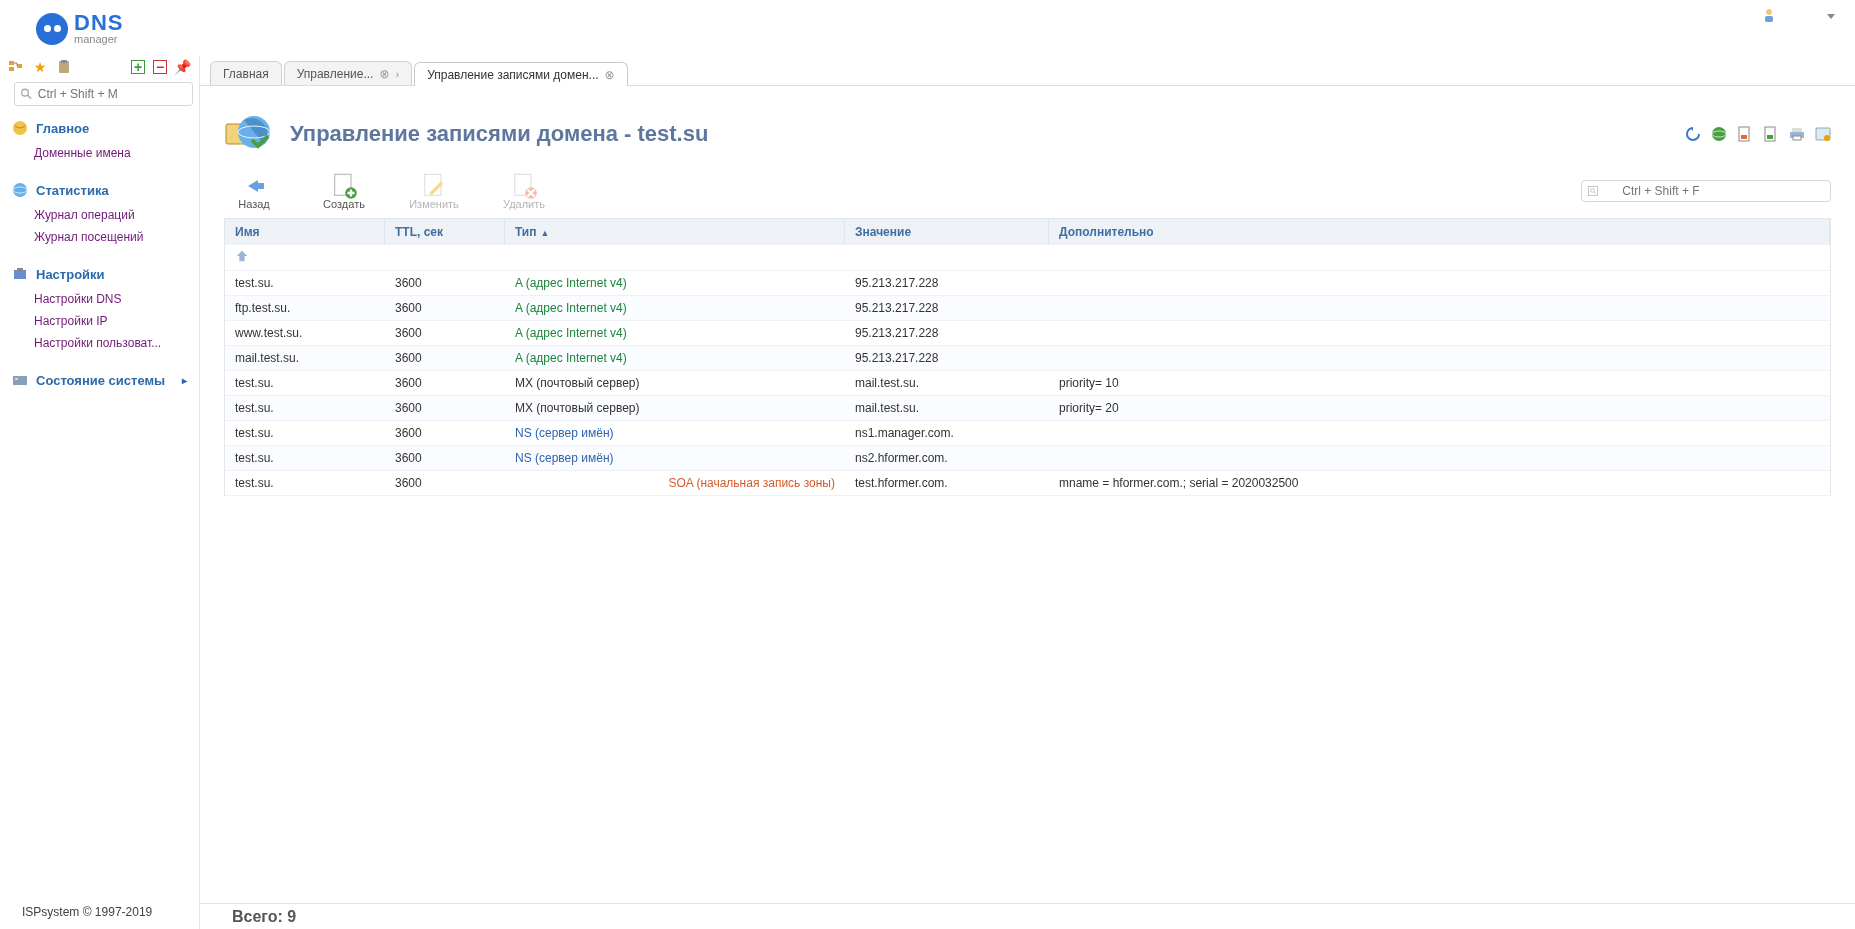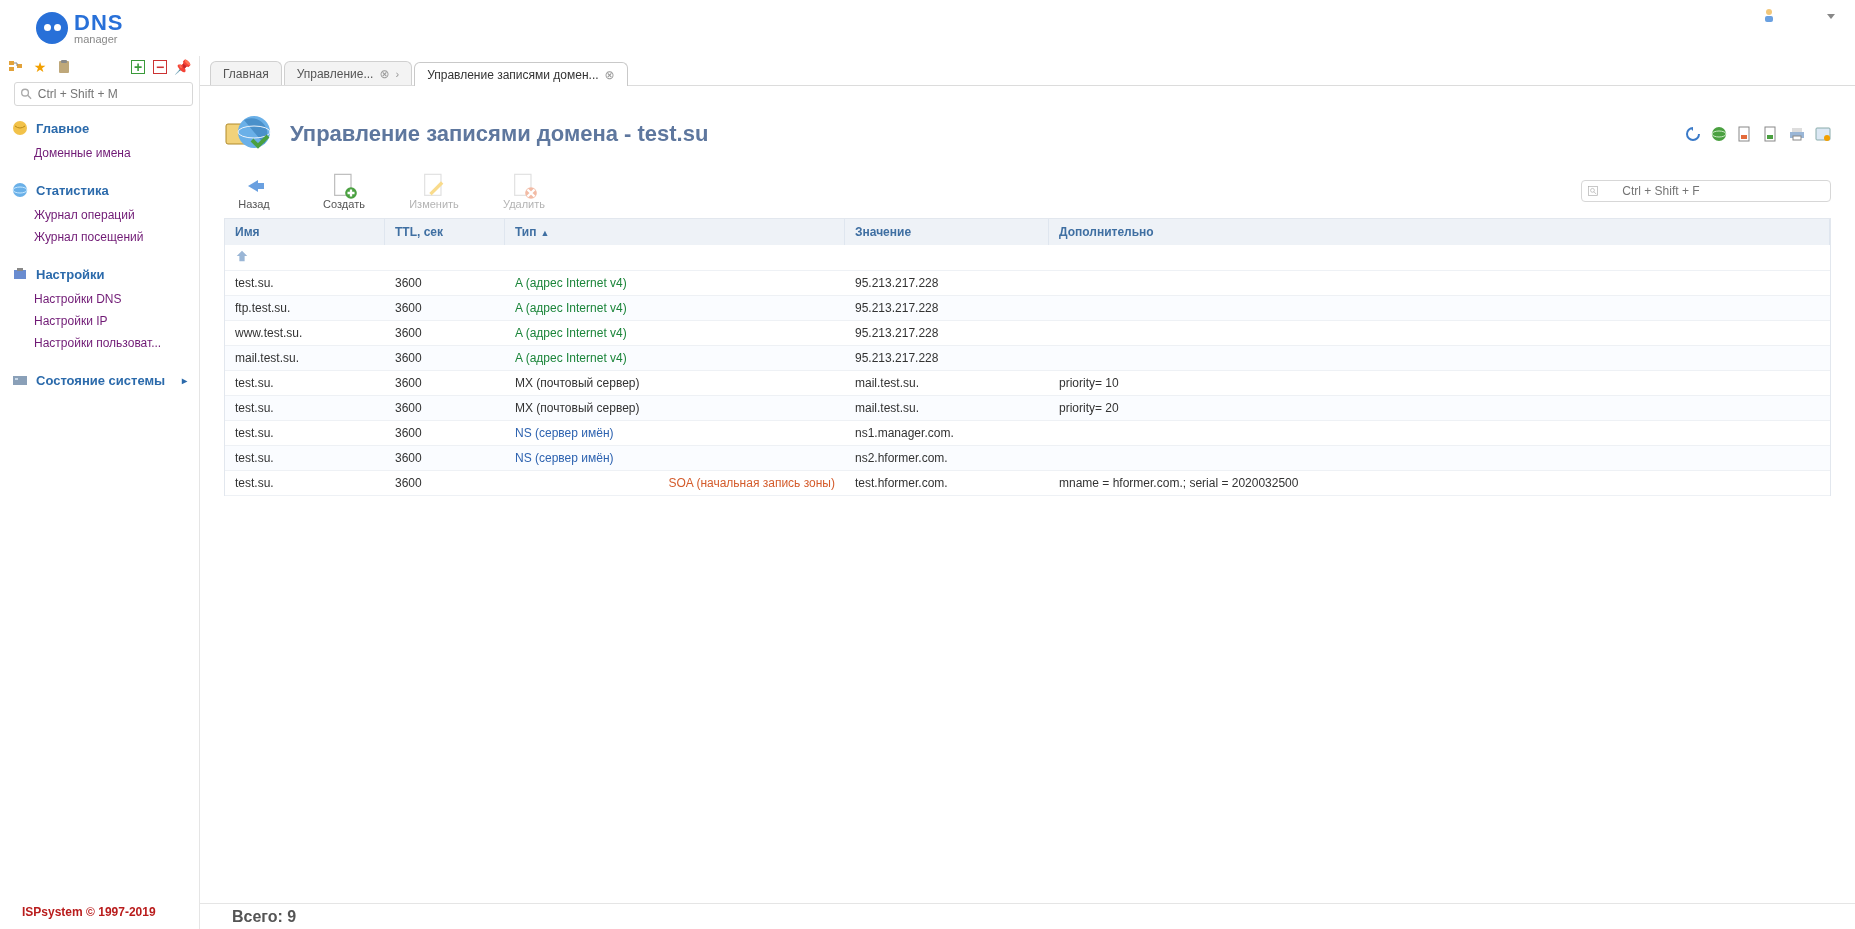--- a/index.html
+++ b/index.html
@@ -16,21 +16,21 @@
   }
   
   .header {
     display: flex;
     align-items: center;
     height: 56px;
     padding-left: 36px;
     padding-right: 20px;
     position: relative;
   }
-  .logo { display: flex; align-items: flex-start; gap: 6px; }
+  .logo { display: flex; align-items: flex-end; gap: 6px; }
   .logo-circle {
     width: 32px; height: 32px; border-radius: 50%; background: #2870d8;
     display: flex; align-items: center; justify-content: center;
   }
   .logo-eyes { display: flex; gap: 3px; }
   .logo-eye { width: 7px; height: 7px; background: #fff; border-radius: 50%; }
   .logo-text { display: flex; flex-direction: column; line-height: 1; }
   .logo-dns { color: #2870d8; font-size: 22px; font-weight: bold; letter-spacing: 1px; }
   .logo-mgr { color: #888; font-size: 11px; }
   .header-right {
@@ -65,21 +65,21 @@
   .nav-group-title {
     display: flex; align-items: center; gap: 8px; padding: 6px 12px;
     color: #2b6aab; font-weight: bold; font-size: 13px; cursor: pointer;
   }
   .nav-group-title .arrow { margin-left: auto; font-size: 10px; color: #2b6aab; }
   .nav-item {
     padding: 4px 12px 4px 34px; color: #701a75; font-size: 12px; cursor: pointer;
     white-space: nowrap; overflow: hidden; text-overflow: ellipsis;
   }
   .nav-group { margin-bottom: 12px; }
-  .footer-copy { margin-top: auto; padding: 10px 22px; color: #b91c1c; font-size: 12px; font-weight: bold; }
+  .footer-copy { margin-top: auto; padding: 10px 22px; color: #404040; font-size: 12px; }
   .nav-ic { width:16px; height:16px; display:inline-block; }
 
   
   .main { flex: 1; display: flex; flex-direction: column; min-width: 0; }
   .tabs {
     display: flex; align-items: flex-end; height: 30px;
     padding-left: 10px; gap: 0; border-bottom: 1px solid #dcdcdc;
     background: #fff;
   }
   .tab {

